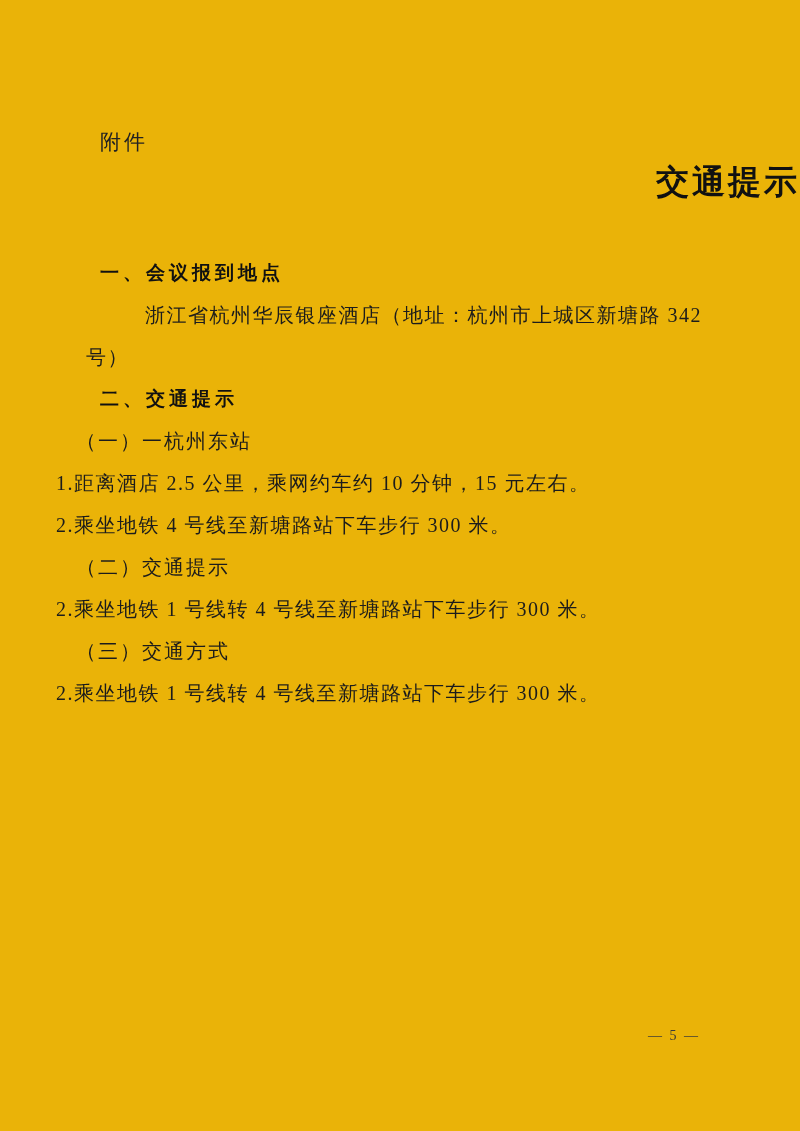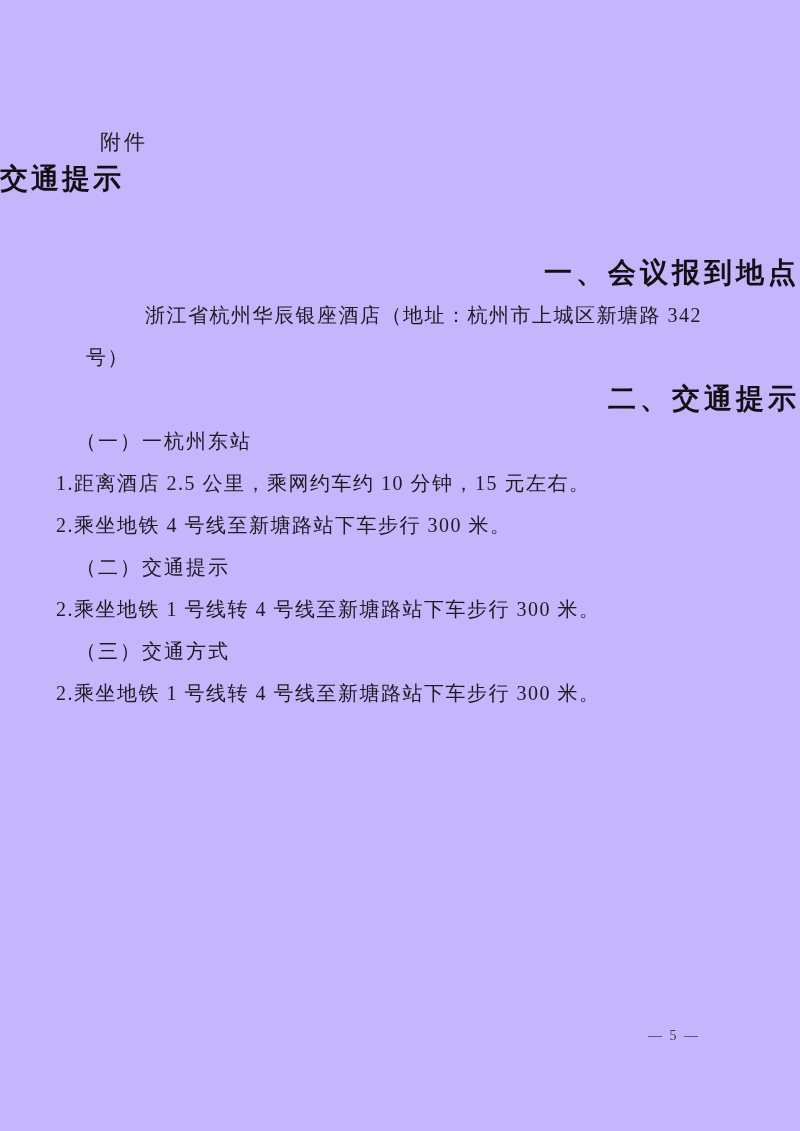--- a/index.html
+++ b/index.html
@@ -4,65 +4,64 @@
 <style>
   html, body {
     margin: 0;
     padding: 0;
     background: #ffffff;
   }
   .page {
     position: relative;
     width: 800px;
     height: 1131px;
-    background: #c4b5fd;
+    background: #eab308;
     overflow: hidden;
     font-family: "Liberation Serif", "DejaVu Serif", serif;
     color: #1c1c1c;
   }
   .attachment-label {
     position: absolute;
     left: 100px;
     top: 128px;
     font-size: 21px;
     letter-spacing: 3px;
     color: #222222;
   }
   .doc-title {
     position: absolute;
     left: 0;
     top: 160px;
     width: 100%;
-    text-align: left;
-    font-size: 28px;
+    text-align: right;
+    font-size: 33px;
     font-weight: bold;
     letter-spacing: 3px;
     color: #111111;
   }
   .content {
     position: absolute;
     top: 252px;
     left: 0;
     width: 100%;
   }
   .line {
     height: 42px;
     line-height: 42px;
     font-size: 20px;
     letter-spacing: 1.5px;
     white-space: nowrap;
   }
   .line.heading {
     font-family: "Liberation Sans", "DejaVu Sans", sans-serif;
     font-weight: bold;
-    font-size: 28px;
+    font-size: 19px;
     letter-spacing: 4px;
     padding-left: 100px;
     color: #111111;
-    text-align: right;
   }
   .line.sub {
     padding-left: 76px;
     letter-spacing: 2px;
   }
   .line.num {
     padding-left: 56px;
   }
   .line.para-first {
     padding-left: 145px;

